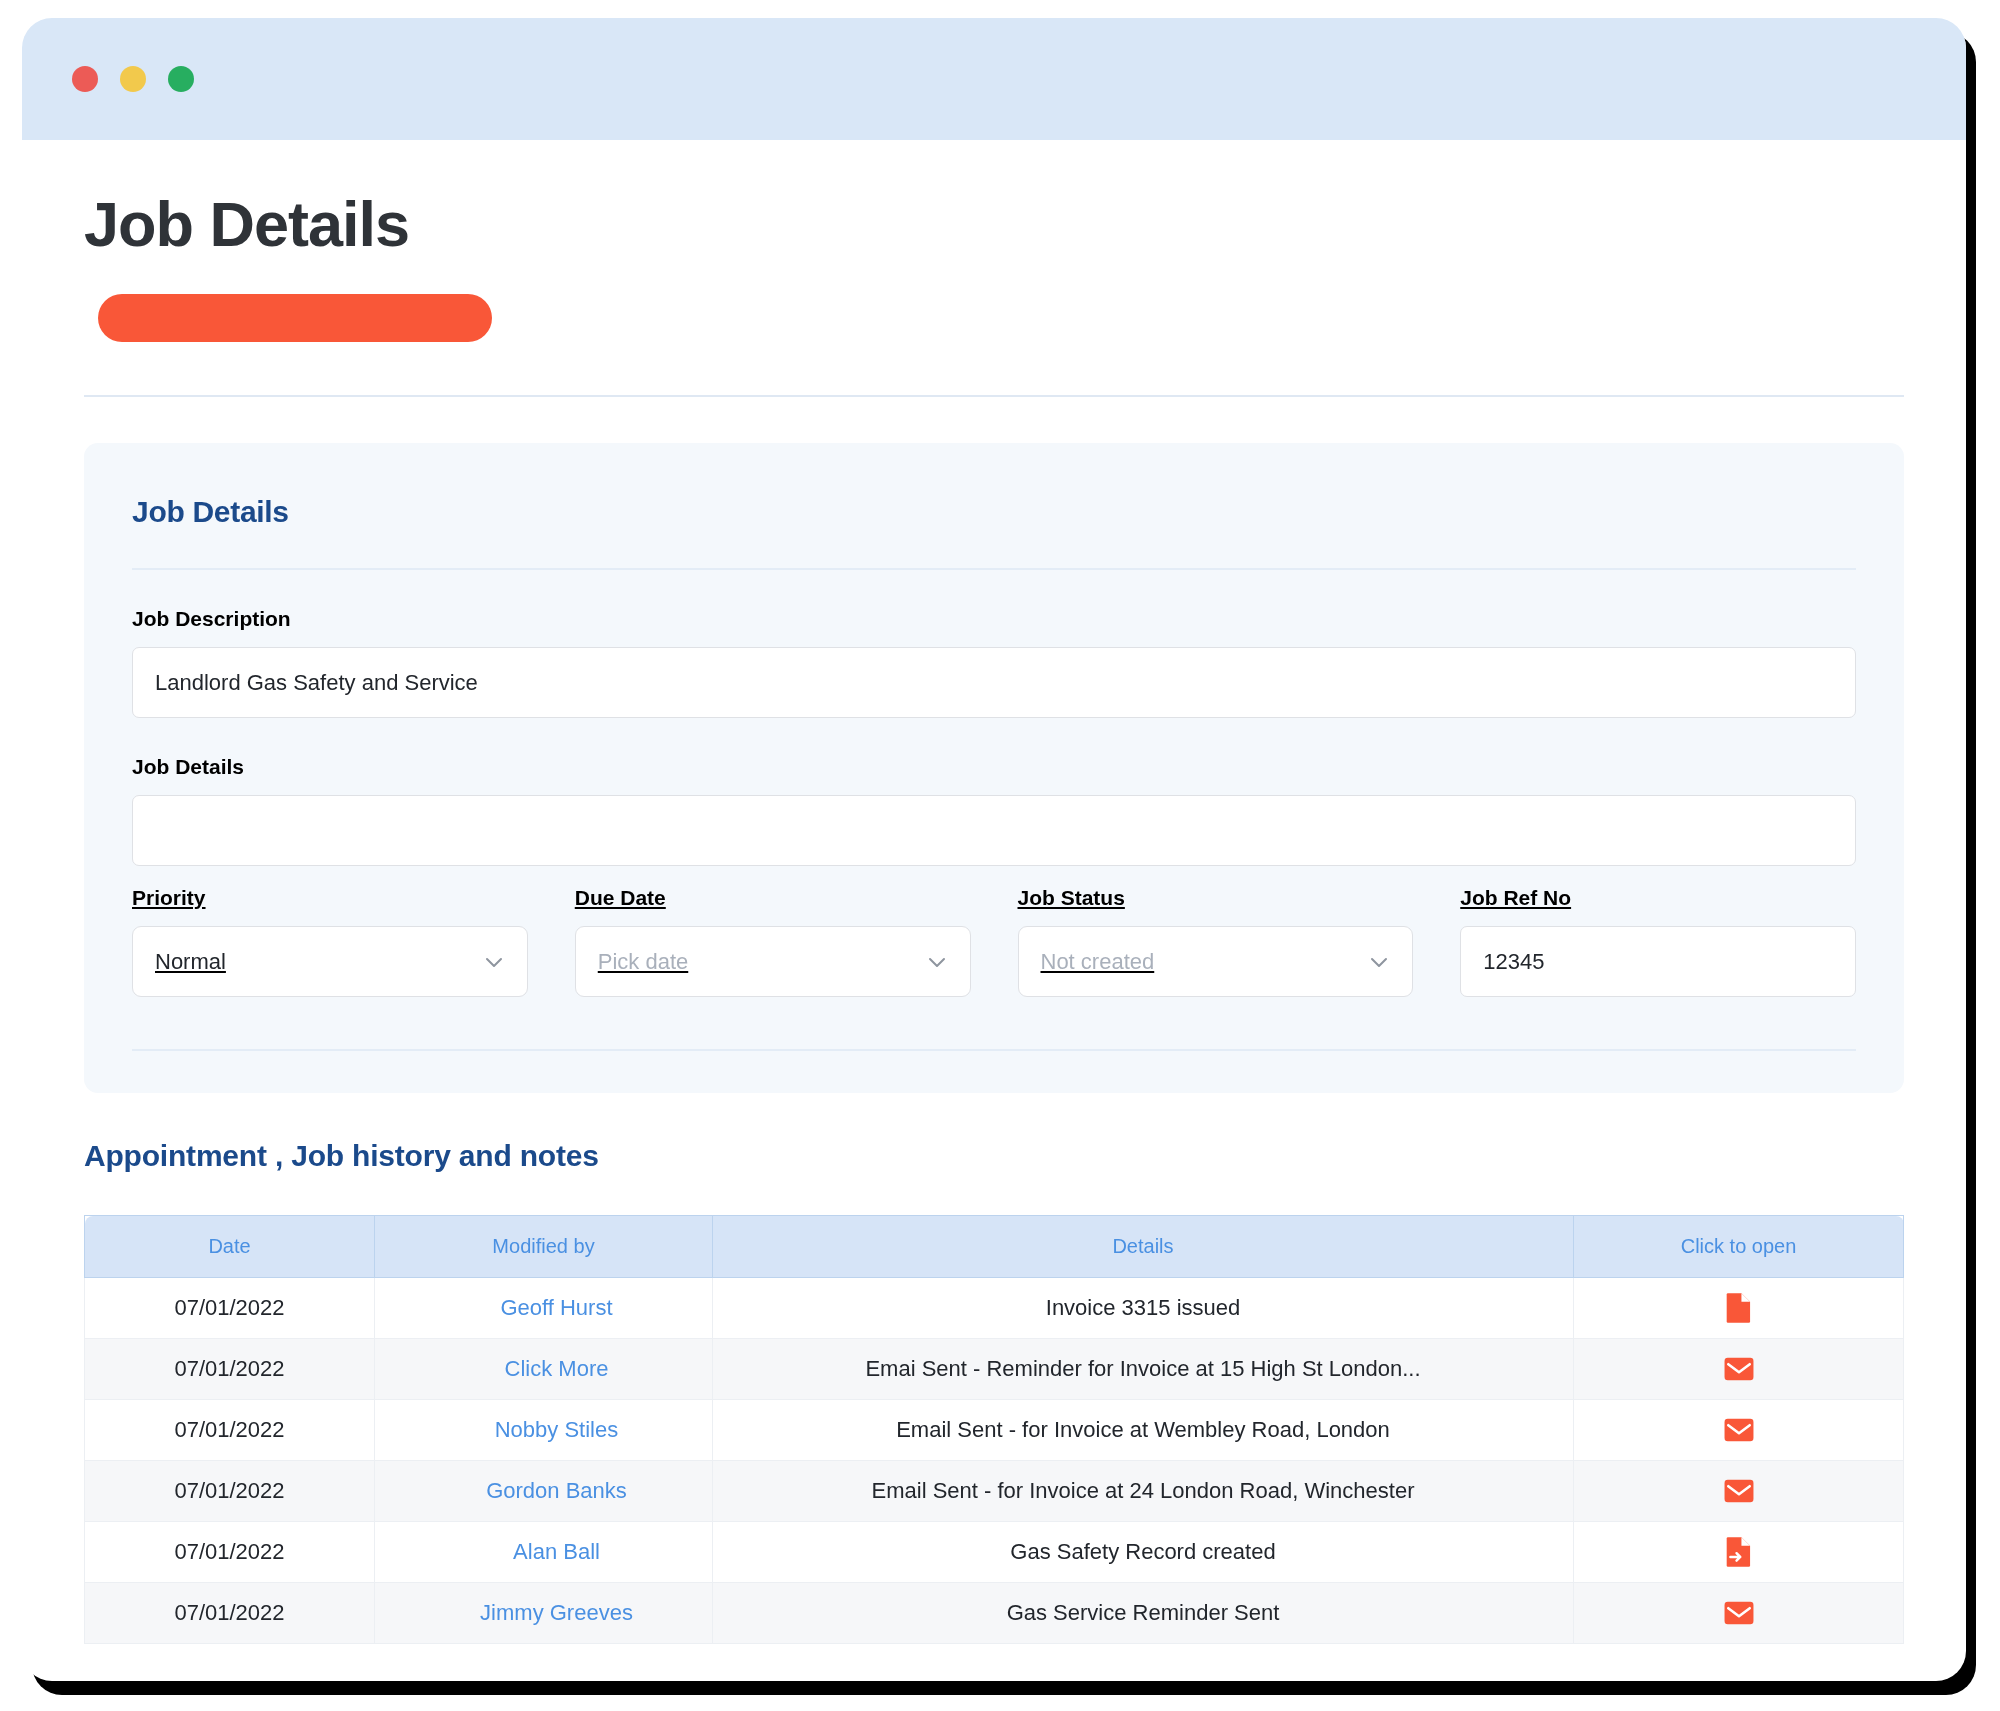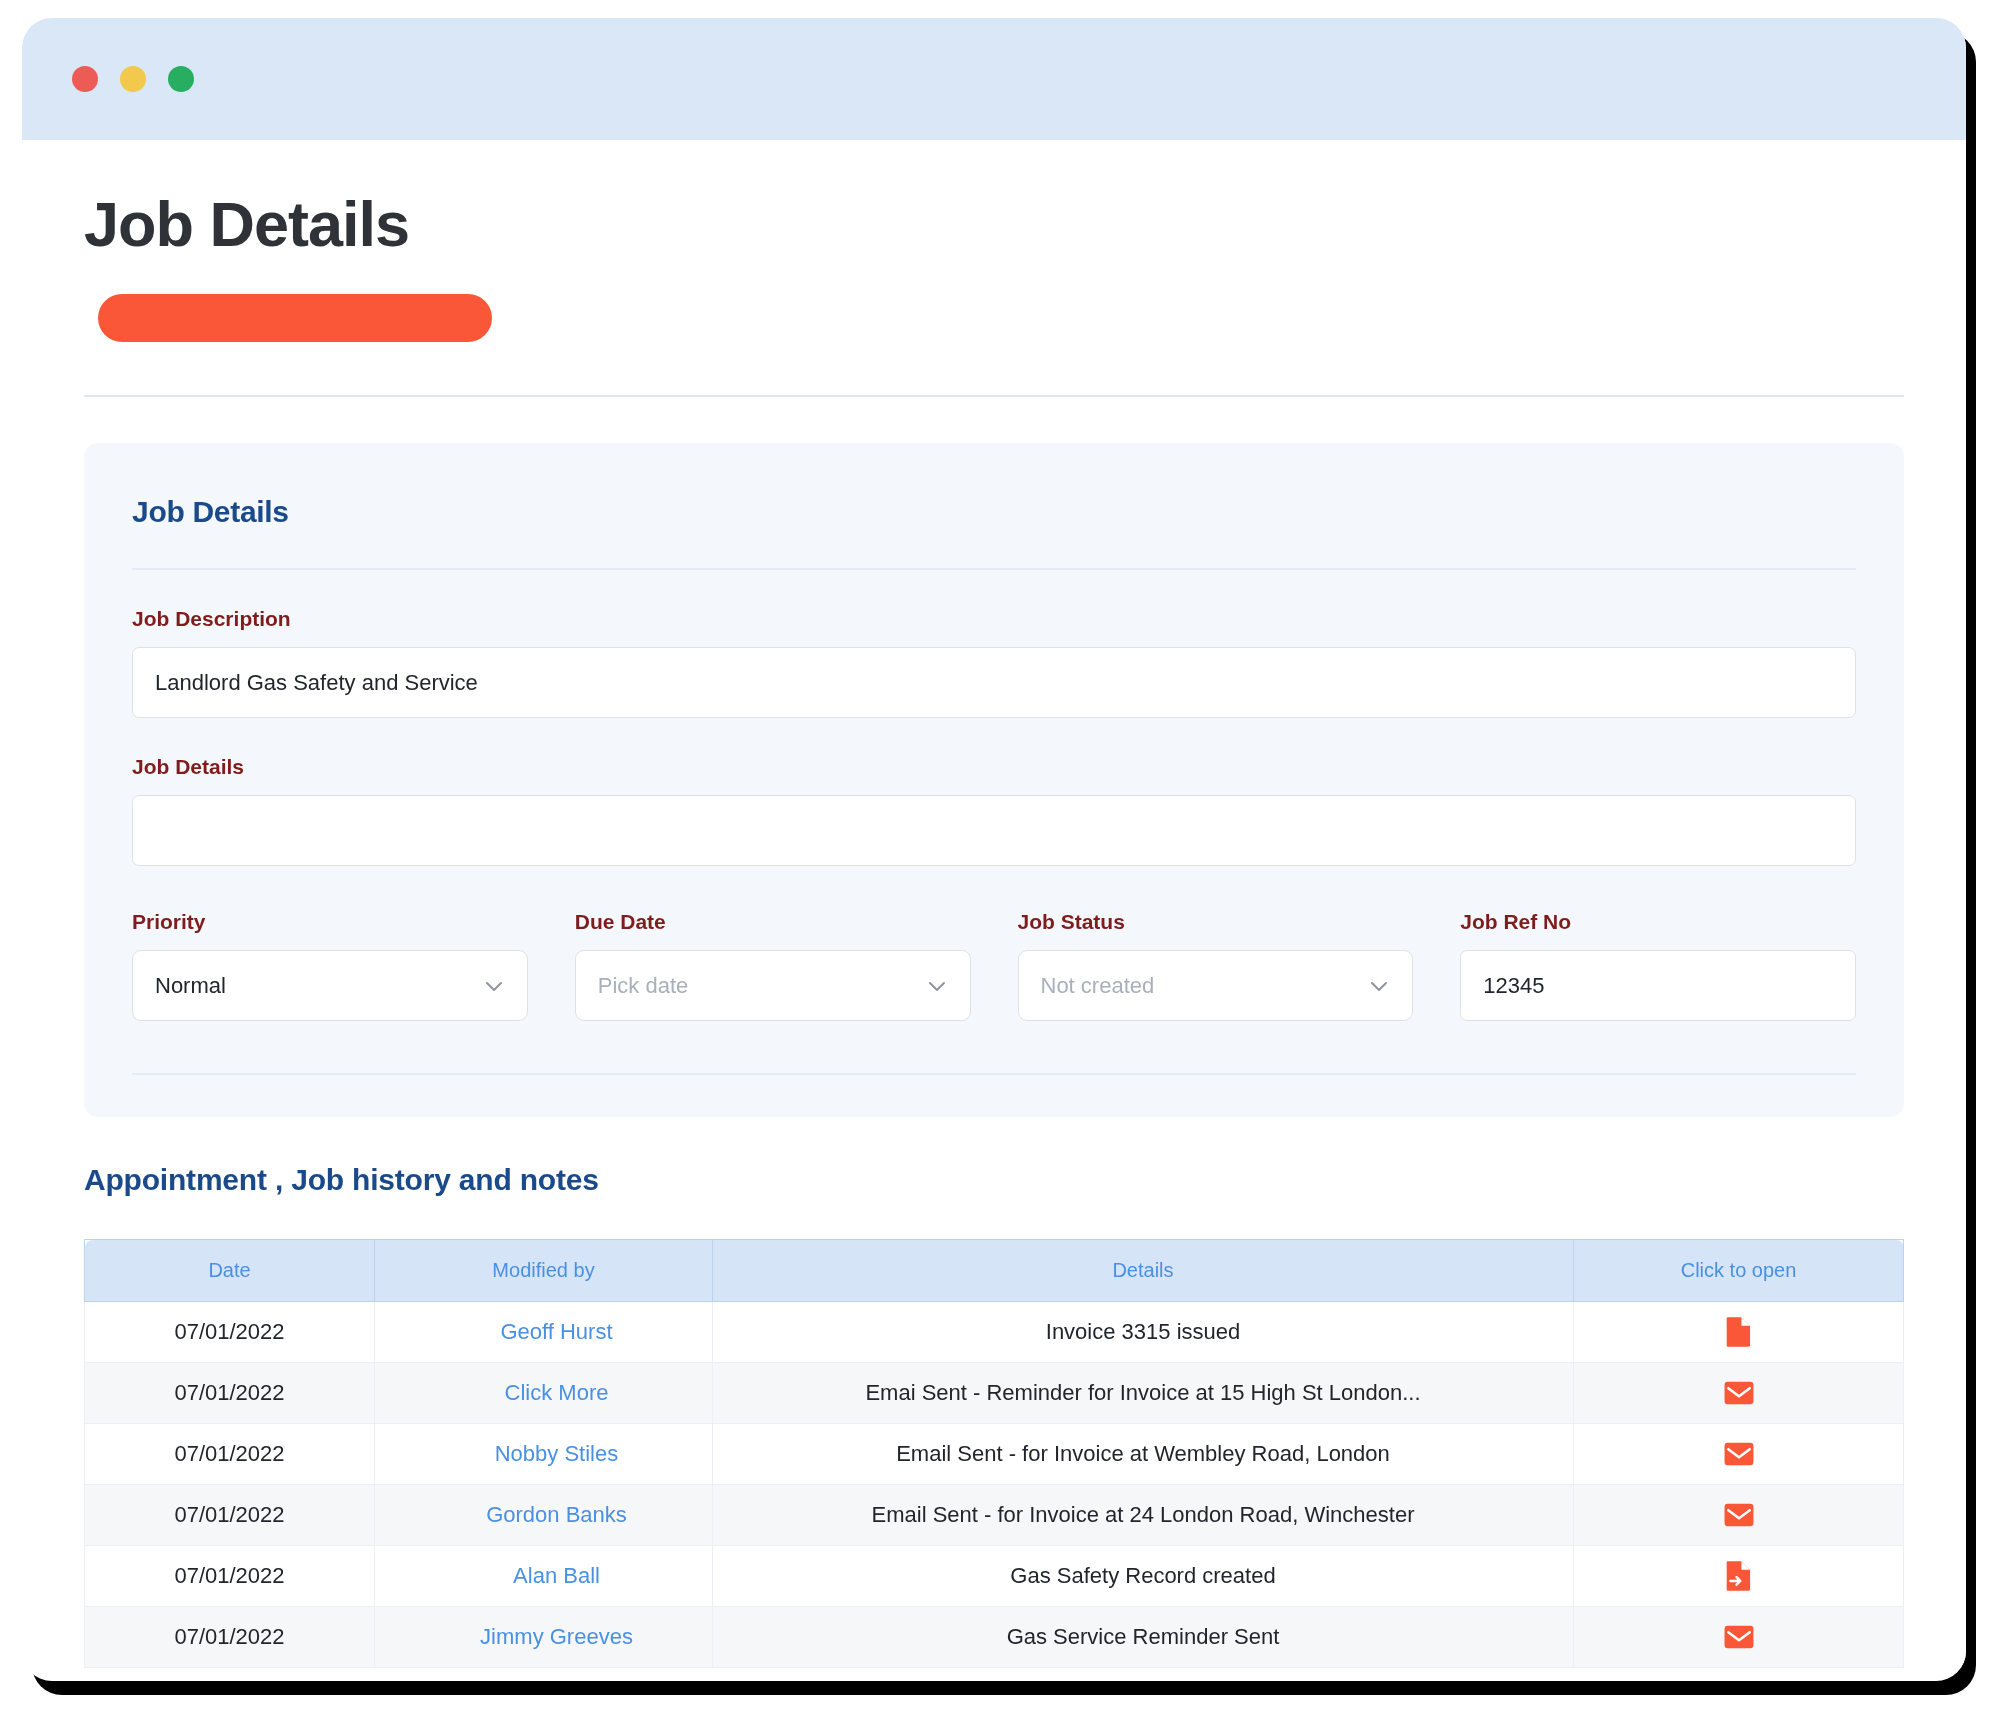--- a/index.html
+++ b/index.html
@@ -76,44 +76,45 @@
     letter-spacing: -0.3px;
   }
   .card-rule {
     margin-top: 39px;
     height: 2px;
     background: #e3ecf6;
   }
   .field-label {
     font-size: 21px;
     font-weight: bold;
-    color: #7f1d1d;
+    color: #000000;
     margin-bottom: 16px;
     display: block;
   }
   .field-block { margin-top: 37px; }
   .text-input {
     width: 100%;
     height: 71px;
     background: #ffffff;
     border: 1.5px solid #dfe1e5;
     border-radius: 7px;
     font-size: 22px;
     color: #22262c;
     padding: 0 22px;
     font-family: "Liberation Sans", sans-serif;
     outline: none;
   }
   .text-input::placeholder { color: #a9b0bb; }
 
   .grid4 {
-    margin-top: 44px;
+    margin-top: 20px;
     display: grid;
     grid-template-columns: 1fr 1fr 1fr 1fr;
     gap: 47px;
+    text-decoration: underline;
   }
   .select-wrap { position: relative; }
   .select-box {
     width: 100%;
     height: 71px;
     background: #ffffff;
     border: 1.5px solid #dfe1e5;
     border-radius: 9px;
     display: flex;
     align-items: center;

